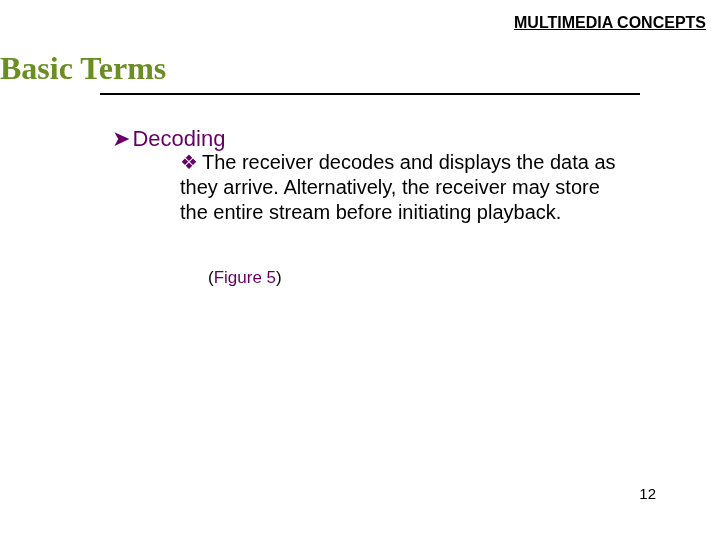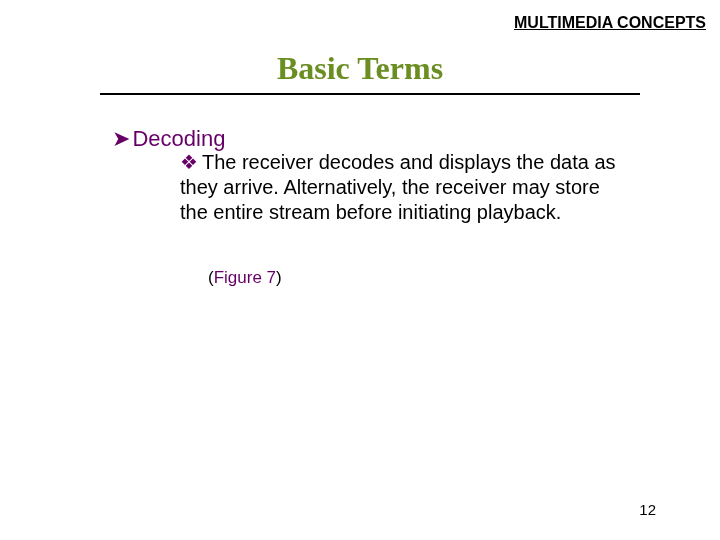--- a/index.html
+++ b/index.html
@@ -22,21 +22,21 @@
     font-weight: bold;
     font-size: 16px;
     text-decoration: underline;
     color: #000;
   }
   .title {
     position: absolute;
     top: 50px;
     left: 0;
     width: 720px;
-    text-align: center;
+    text-align: left;
     font-family: "Times New Roman", Times, serif;
     font-weight: bold;
     font-size: 32px;
     color: #6b8e23;
   }
   .title-rule {
     position: absolute;
     top: 93px;
     left: 100px;
     width: 540px;
@@ -74,21 +74,21 @@
     top: 268px;
     left: 208px;
     font-size: 17px;
     color: #000;
   }
   .figref-row .figref {
     color: #660066;
   }
   .page-num {
     position: absolute;
-    bottom: 22px;
+    bottom: 38px;
     right: 64px;
     font-size: 15px;
     color: #000;
   }
 </style>
 </head>
 <body>
 
 <div class="header-label">MULTIMEDIA CONCEPTS</div>
 
@@ -98,16 +98,16 @@
 
 <div class="level1">
   <span class="bullet">➤</span><span>Decoding</span>
 </div>
 
 <div class="level2">
   <span class="bullet">❖</span><span>The receiver decodes and displays the data as they arrive. Alternatively, the receiver may store the entire stream before initiating playback.</span>
 </div>
 
 <div class="figref-row">
-  <span>(</span><span class="figref">Figure 7</span><span>)</span>
+  <span>(</span><span class="figref">Figure 5</span><span>)</span>
 </div>
 
 <div class="page-num">12</div>
 
 </body></html>

